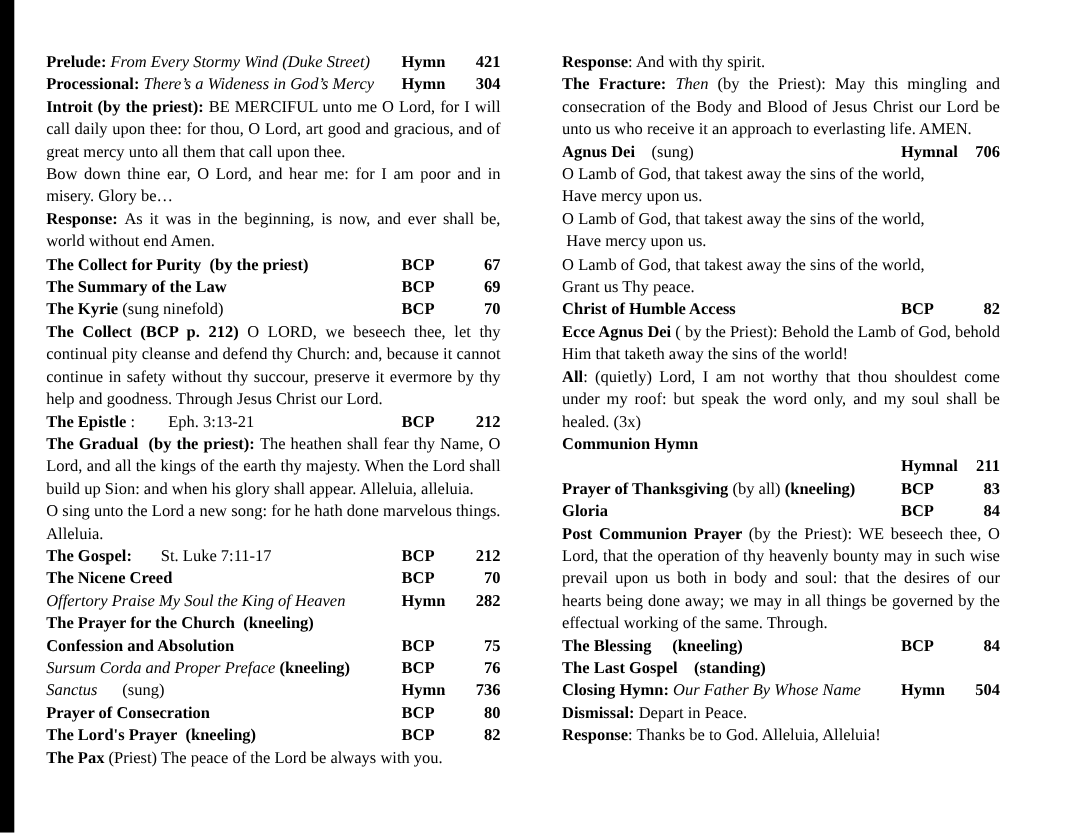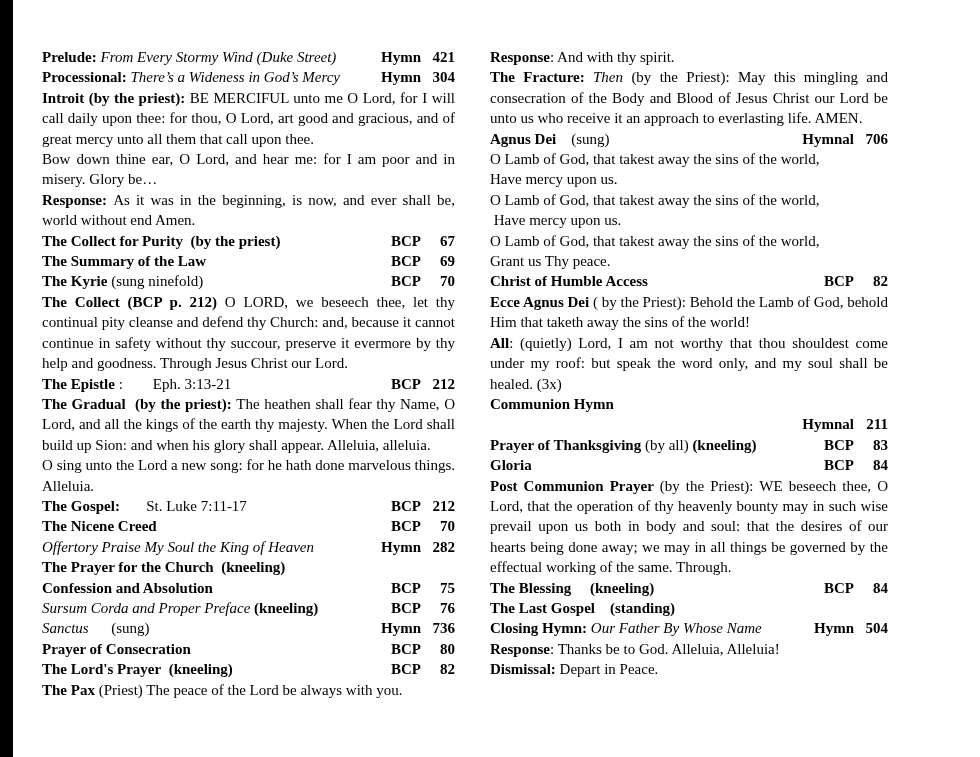--- a/index.html
+++ b/index.html
@@ -24,21 +24,21 @@
     top: 0;
     width: 13px;
     height: 757px;
     background: #000000;
   }
   .content {
     position: absolute;
     left: 42px;
     top: 47px;
     display: flex;
-    gap: 35px;
+    gap: 56px;
   }
   .col {
     font-size: 15px;
   }
   .col-left  { width: 413px; }
   .col-right { width: 398px; }
   .block {
     line-height: 20.4px;
     margin: 0;
   }
@@ -54,21 +54,21 @@
   }
   .ref {
     margin-left: auto;
     padding-left: 6px;
     display: flex;
     font-weight: bold;
     white-space: nowrap;
   }
   .ref .book {
     width: 56px;
-    text-align: right;
+    text-align: left;
   }
   .ref .num {
     width: 34px;
     text-align: right;
   }
   .s-b  { font-weight: bold; }
   .s-i  { font-style: italic; }
   .s-bi { font-weight: normal; font-style: italic; }
   .s-n  { }
 </style>
@@ -252,20 +252,20 @@
           <span class="text"><span class="s-b">The Last Gospel</span><span class="s-n">&nbsp;&nbsp;&nbsp;&nbsp;</span><span class="s-b">(standing)</span></span>
         </div>
         <div class="block item">
           <span class="text"><span class="s-b">Closing Hymn: </span><span class="s-i">Our Father By Whose Name</span></span>
           <span class="ref">
             <span class="book">Hymn</span>
             <span class="num">504</span>
           </span>
         </div>
         <div class="block item">
+          <span class="text"><span class="s-b">Dismissal: </span><span class="s-n">Depart in Peace.</span></span>
+        </div>
+        <div class="block item">
           <span class="text"><span class="s-b">Response</span><span class="s-n">: Thanks be to God. Alleluia, Alleluia!</span></span>
-        </div>
-        <div class="block item">
-          <span class="text"><span class="s-b">Dismissal: </span><span class="s-n">Depart in Peace.</span></span>
         </div>
       </div>
   </div>
 </div>
 
 </body></html>

